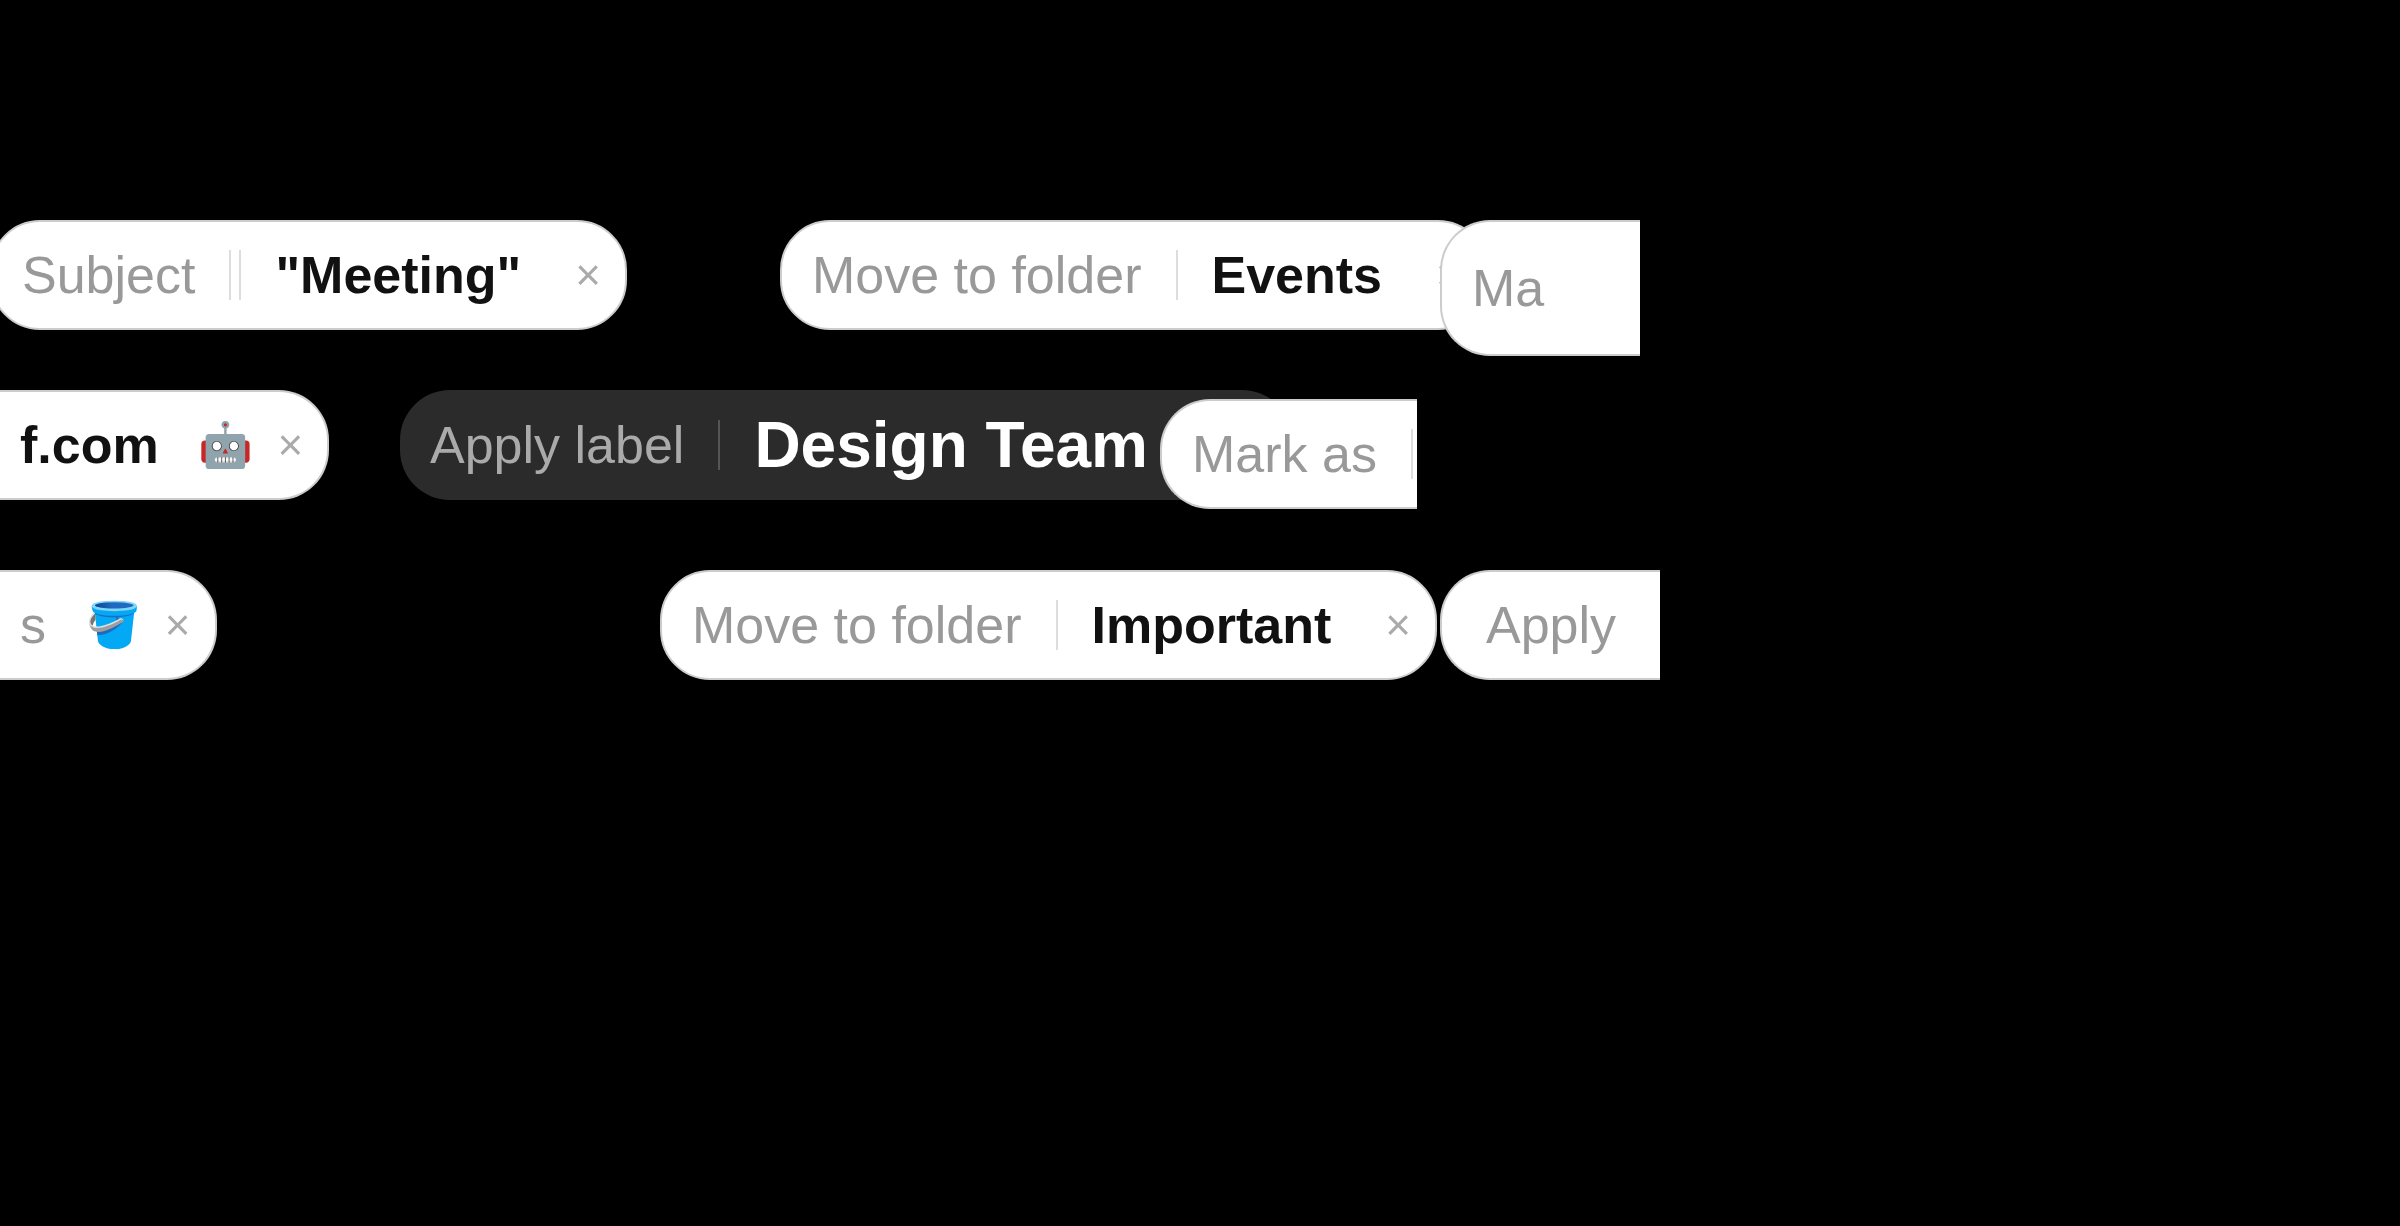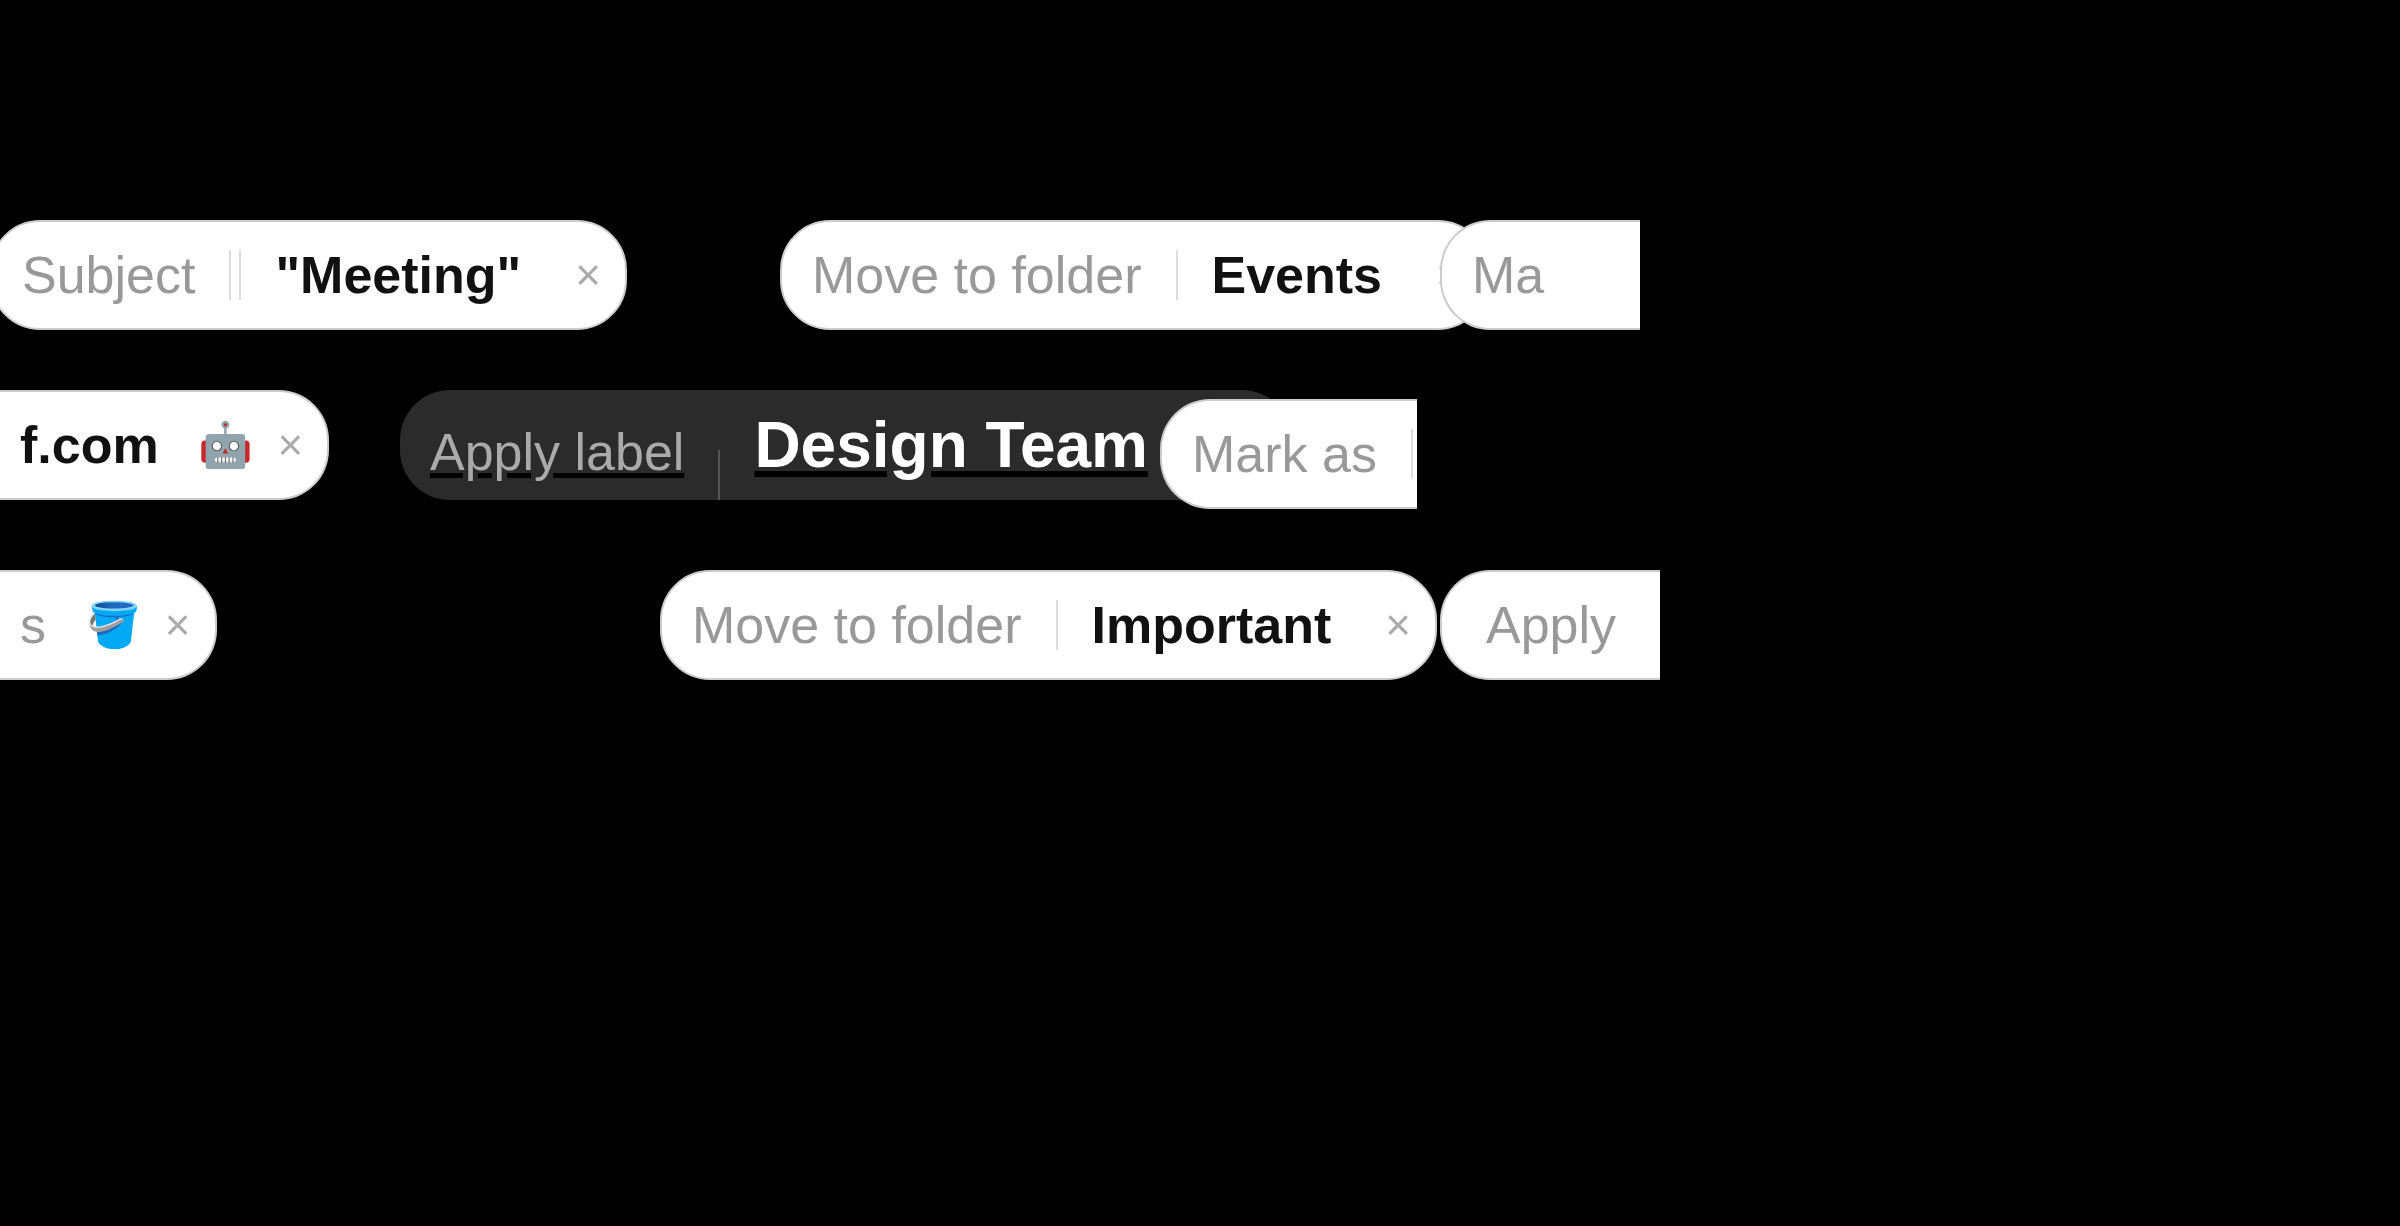--- a/index.html
+++ b/index.html
@@ -18,26 +18,25 @@
       align-items: center;
       border-radius: 50px;
       border: 2.5px solid #ccc;
       background: #fff;
       white-space: nowrap;
       position: absolute;
     }
 
     .pill-dark {
       display: inline-flex;
-      align-items: flex-end;
+      align-items: center;
       border-radius: 50px;
       background: #2b2b2b;
       white-space: nowrap;
       position: absolute;
-      text-decoration: underline;
     }
 
     .pill-segment {
       display: flex;
       align-items: center;
       padding: 18px 30px;
       font-size: 52px;
       color: #999;
       font-weight: 400;
     }
@@ -130,21 +129,21 @@
   <div class="close-btn">×</div>
 </div>
 
 <div class="pill" style="left: 780px; top: 220px; height: 110px;">
   <div class="pill-segment">Move to folder</div>
   <div class="divider"></div>
   <div class="pill-segment-bold">Events</div>
   <div class="close-btn">×</div>
 </div>
 
-<div class="pill" style="left: 1440px; top: 220px; height: 110px; border-right: none; border-radius: 50px 0 0 50px; right: 0; width: 200px;">
+<div class="pill" style="left: 1440px; top: 220px; height: 136px; border-right: none; border-radius: 50px 0 0 50px; right: 0; width: 200px;">
   <div class="pill-segment">Ma</div>
 </div>
 
 <div class="pill" style="left: -10px; top: 390px; height: 110px; border-left: none; border-radius: 0 50px 50px 0;">
   <div class="pill-segment-bold">f.com</div>
   <span class="emoji">🤖</span>
   <div class="close-btn">×</div>
 </div>
 
 <div class="pill-dark" style="left: 400px; top: 390px; height: 110px;">

